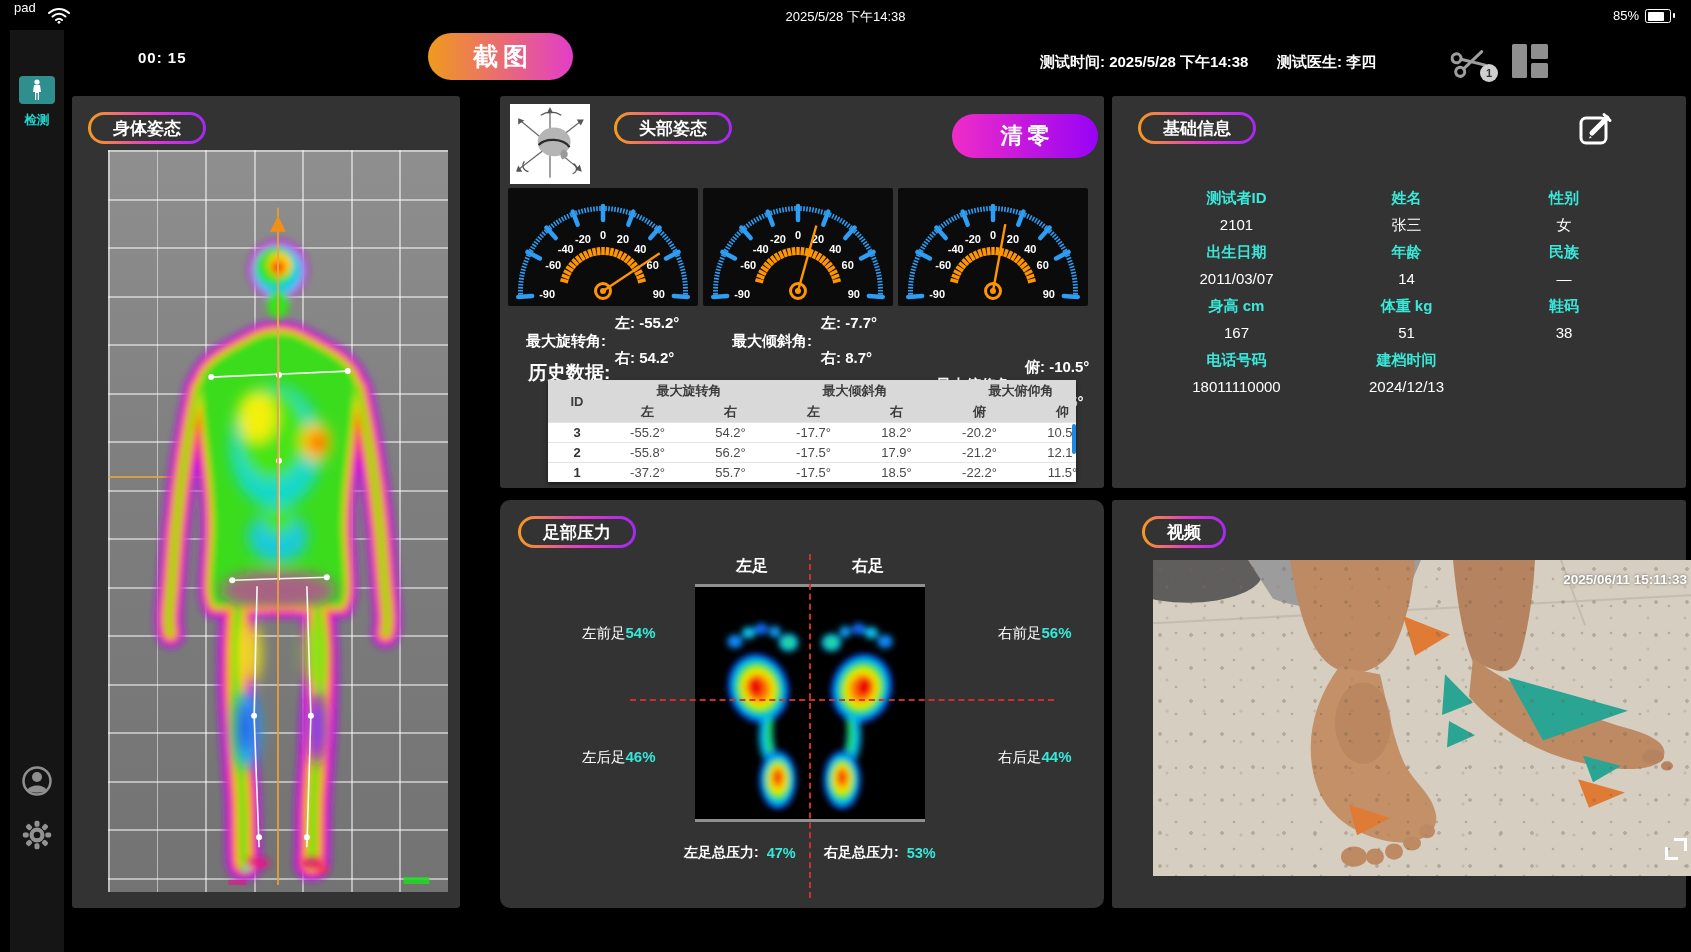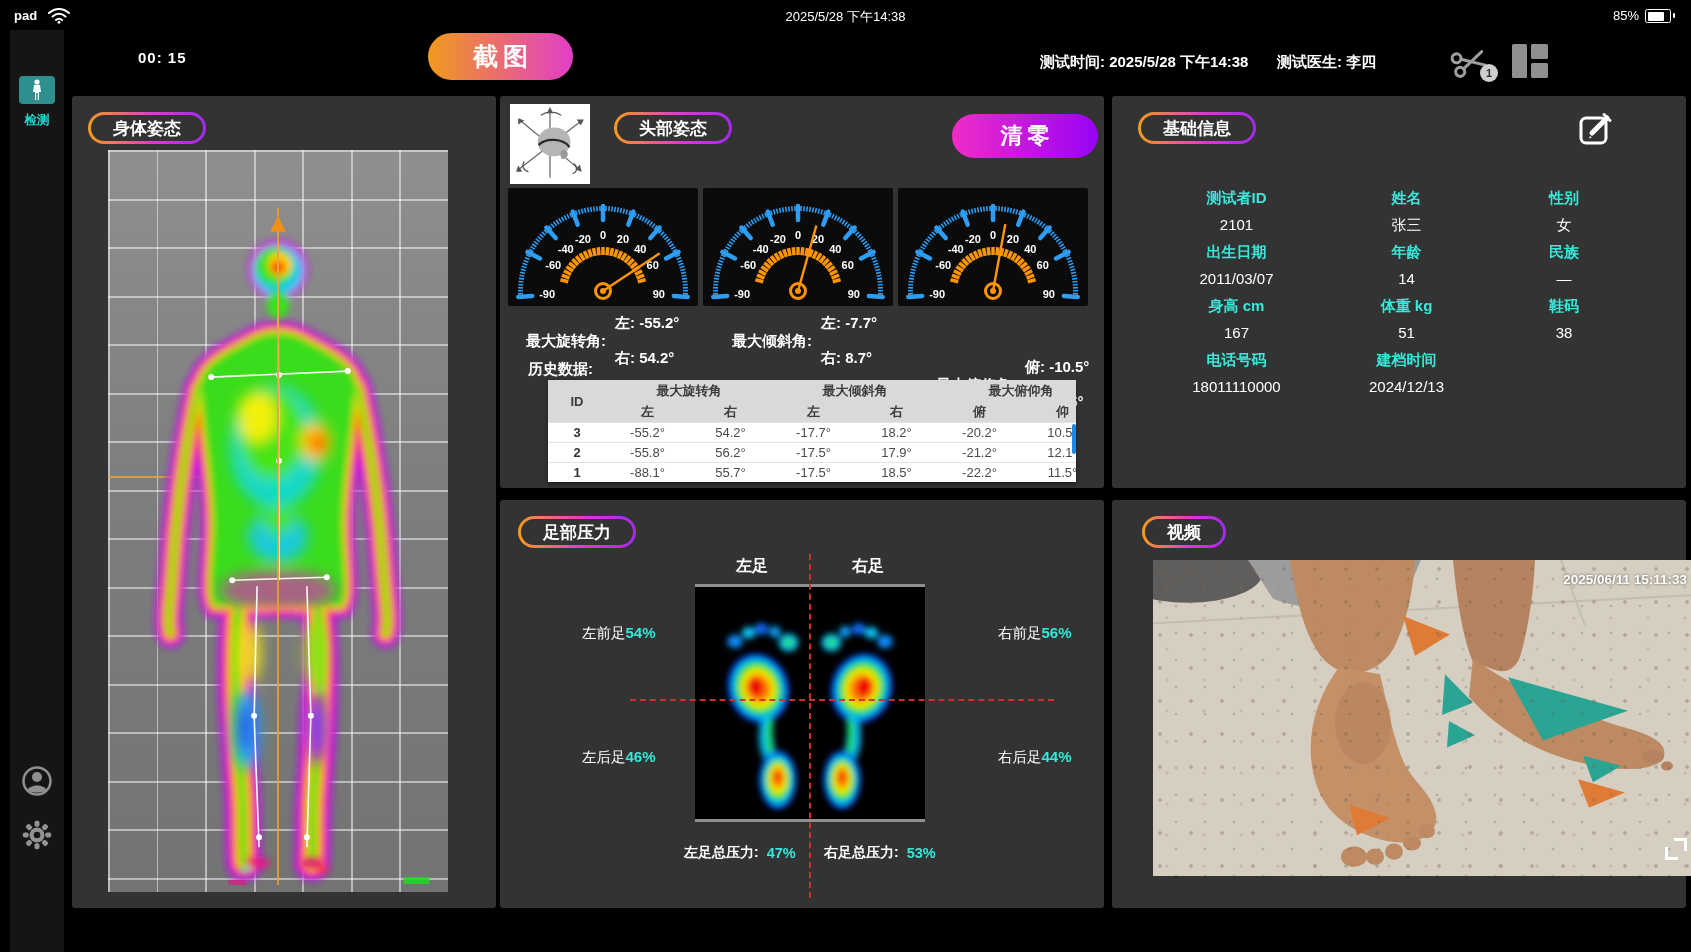--- a/index.html
+++ b/index.html
@@ -1,20 +1,20 @@
 <!DOCTYPE html>
 <html><head>
 <meta charset="utf-8">
 <style>
   html,body{margin:0;padding:0;background:#000;}
   body{font-family:"Liberation Sans","DejaVu Sans",sans-serif;}
   #app{position:relative;width:1691px;height:952px;background:#000;overflow:hidden;color:#fff;}
   
   #statusbar{position:absolute;left:0;top:0;width:100%;height:30px;font-size:13px;color:#fff;}
-  #sb-device{position:absolute;left:14px;top:8px;font-weight:bold;}
+  #sb-device{position:absolute;left:14px;top:0;font-weight:normal;}
   #sb-wifi{position:absolute;left:48px;top:7px;}
   #sb-datetime{position:absolute;left:0;top:8px;width:100%;text-align:center;}
   #sb-batt-pct{position:absolute;right:52px;top:8px;}
   .batt{position:absolute;right:20px;top:9px;width:24px;height:12px;border:1.5px solid #fff;border-radius:2.5px;}
   .batt::before{content:"";position:absolute;left:1.5px;top:1.5px;bottom:1.5px;width:70%;background:#fff;border-radius:1px;}
   .batt::after{content:"";position:absolute;right:-5px;top:2.5px;width:2.5px;height:5px;background:#fff;border-radius:1px;}
   
   #sidebar{position:absolute;left:10px;top:30px;width:54px;height:922px;background:#151515;}
   #detect-btn{position:absolute;left:9px;top:46px;width:36px;height:28px;background:#2f8f8f;border-radius:4px;display:flex;align-items:center;justify-content:center;cursor:pointer;}
   #detect-label{position:absolute;left:0;top:82px;width:100%;text-align:center;color:#20d8d0;font-size:12.5px;font-weight:bold;}
@@ -25,23 +25,23 @@
   .grad-btn{position:absolute;border:none;border-radius:24px;color:#fff;font-weight:bold;font-size:25px;display:flex;align-items:center;justify-content:center;cursor:pointer;letter-spacing:5px;text-indent:5px;}
   #end-btn{left:264px;top:33px;width:148px;height:47px;background:linear-gradient(90deg,#ec1fc4,#8d07ef);}
   #shot-btn{left:428px;top:33px;width:145px;height:47px;background:linear-gradient(90deg,#f09a1d,#e23ec8);}
   .hdr-text{position:absolute;top:53px;font-size:15px;font-weight:bold;white-space:nowrap;}
   #test-time{left:1040px;} #doctor{left:1277px;}
   #scissors-wrap{position:absolute;left:1450px;top:42px;width:44px;height:42px;cursor:pointer;}
   #scissors-badge{position:absolute;right:-4px;bottom:2px;width:18px;height:18px;border-radius:50%;background:#cfcfcf;color:#333;font-size:11px;font-weight:bold;display:flex;align-items:center;justify-content:center;}
   #layout-btn{position:absolute;left:1512px;top:44px;cursor:pointer;}
   
   .panel{position:absolute;background:#333;border-radius:3px;}
-  #body-panel{left:72px;top:96px;width:424px;height:812px;}
+  #body-panel{left:72px;top:96px;width:388px;height:812px;}
   #head-panel{left:500px;top:96px;width:604px;height:392px;}
-  #foot-panel{left:500px;top:500px;width:604px;height:408px;}
+  #foot-panel{left:500px;top:500px;width:604px;height:408px;border-radius:10px;}
   #info-panel{left:1112px;top:96px;width:574px;height:392px;}
   #video-panel{left:1112px;top:500px;width:574px;height:408px;}
   .pill{position:absolute;display:flex;align-items:center;justify-content:center;height:26px;padding:0 22px;border-radius:17px;border:3px solid transparent;
         background:linear-gradient(#333,#333) padding-box,linear-gradient(90deg,#f59c1c,#e238d0 55%,#a229f0) border-box;
         color:#fff;font-weight:bold;font-size:17px;white-space:nowrap;}
   
   #body-pill{left:16px;top:16px;}
   #scan{position:absolute;left:36px;top:54px;width:340px;height:742px;
         background:
           repeating-linear-gradient(to right, rgba(255,255,255,.5) 0 2px, transparent 2px 48.5px),
@@ -52,21 +52,21 @@
   
   #head-axes{position:absolute;left:10px;top:8px;width:80px;height:80px;background:#fff;border-radius:2px;}
   #head-pill{left:114px;top:16px;}
   #reset-btn{left:452px;top:18px;width:146px;height:44px;font-size:22px;background:linear-gradient(90deg,#f02cc8,#9803f5);}
   .gauge{position:absolute;top:92px;width:190px;height:118px;background:#0b0b0b;border-radius:2px;}
   #gauge-0{left:8px;} #gauge-1{left:203px;} #gauge-2{left:398px;}
   .stat{position:absolute;top:218px;display:flex;align-items:center;gap:9px;}
   .stat-label{font-size:15px;font-weight:bold;white-space:nowrap;}
   .stat-vals{display:flex;flex-direction:column;gap:16px;font-size:15px;font-weight:bold;white-space:nowrap;}
   #stat-rot{left:26px;} #stat-tilt{left:232px;} #stat-pitch{left:436px;margin-top:44px;}
-  #history-label{position:absolute;left:28px;top:264px;font-size:15px;font-weight:bold;}
+  #history-label{position:absolute;left:28px;top:264px;font-size:19px;font-weight:bold;}
   #tbl-wrap{position:absolute;left:48px;top:284px;width:528px;height:102px;overflow:hidden;background:#fff;box-shadow:0 2px 4px rgba(0,0,0,.5);}
   #htable{border-collapse:collapse;table-layout:fixed;width:556px;font-size:13px;}
   #htable th{background:#d9d9d9;color:#3c3c3c;font-weight:bold;height:21px;padding:0;}
   #htable td{color:#4a4a4a;text-align:center;height:19px;padding:0;border-top:1px solid #e4e4e4;background:#fff;}
   #htable td.idc{font-weight:bold;color:#333;}
   #tbl-scroll{position:absolute;right:0;top:44px;width:4px;height:30px;background:#1e88e5;border-radius:2px;}
   
   #foot-pill{left:18px;top:16px;}
   .foot-col-label{position:absolute;top:56px;width:60px;text-align:center;font-size:16px;font-weight:bold;}
   #lf-label{left:222px;} #rf-label{left:338px;}
@@ -791,21 +791,21 @@
           <td class="idc">2</td>
           <td>-55.8°</td>
           <td>56.2°</td>
           <td>-17.5°</td>
           <td>17.9°</td>
           <td>-21.2°</td>
           <td>12.1°</td>
         </tr>
         <tr>
           <td class="idc">1</td>
-          <td>-88.1°</td>
+          <td>-37.2°</td>
           <td>55.7°</td>
           <td>-17.5°</td>
           <td>18.5°</td>
           <td>-22.2°</td>
           <td>11.5°</td>
         </tr>
       </tbody>
         </table>
       <div id="tbl-scroll"></div>
     </div>

